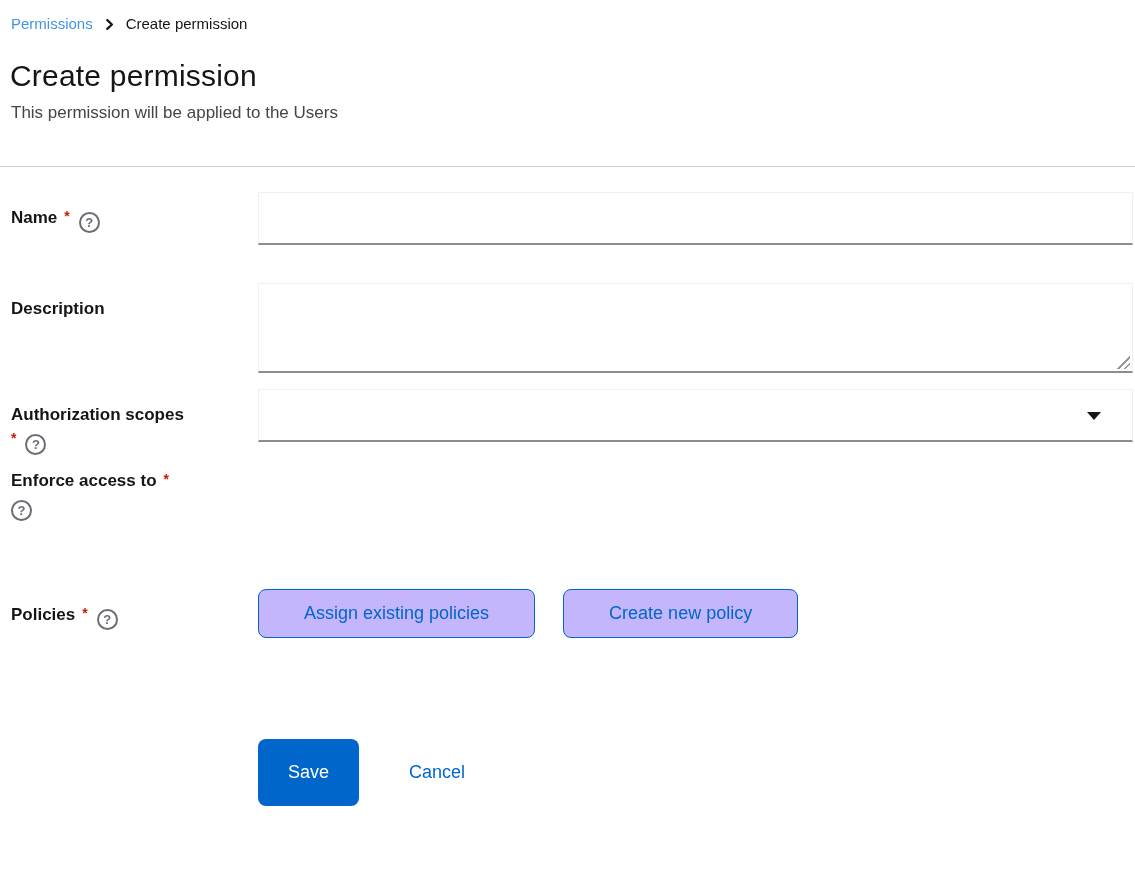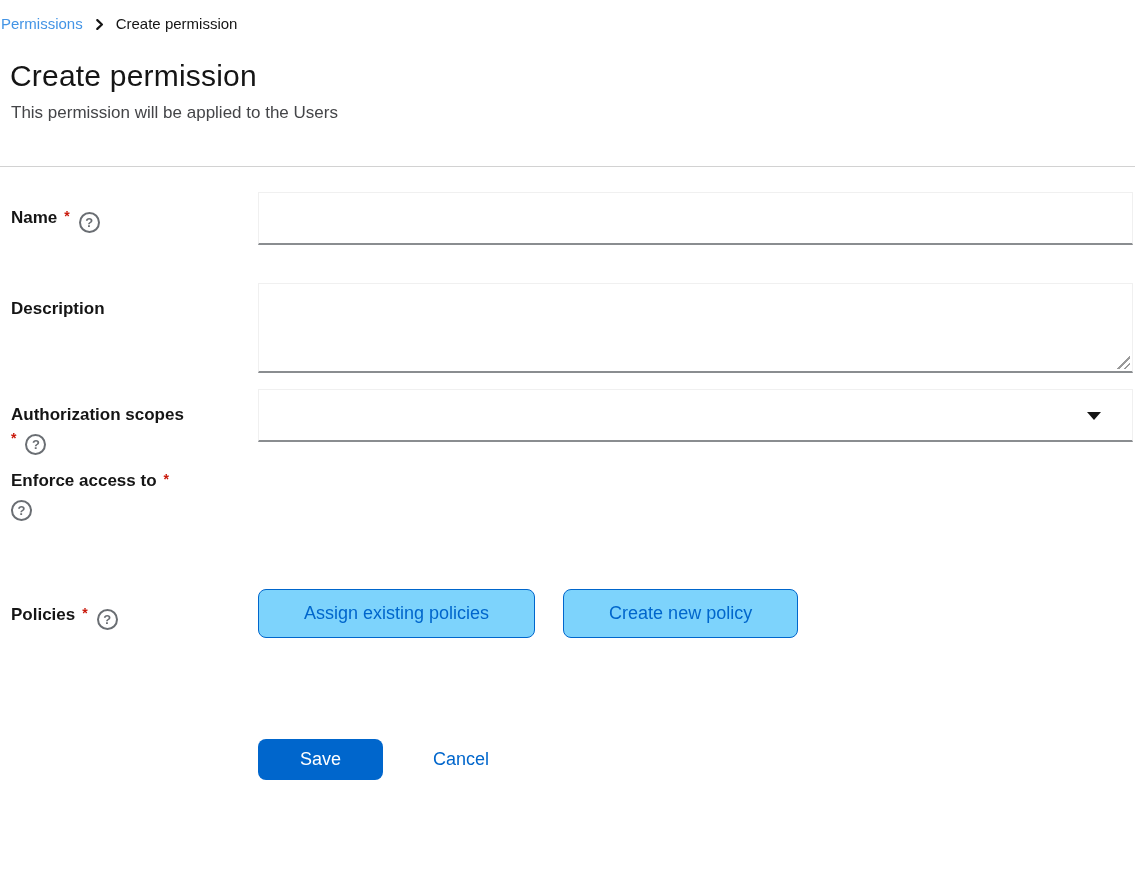--- a/index.html
+++ b/index.html
@@ -5,21 +5,21 @@
   * { box-sizing: border-box; }
   html, body { margin: 0; padding: 0; }
   body {
     width: 1135px; height: 893px;
     background: #fff;
     color: var(--text, #151515);
     font-family: "Liberation Sans", sans-serif;
     overflow: hidden;
   }
   .breadcrumb {
-    padding: 15px 0 0 1px;
+    padding: 15px 0 0 11px;
     font-size: 15px;
     display: flex; align-items: center; gap: 11px;
     line-height: 18px;
   }
   .breadcrumb a {
     color: var(--breadcrumb_link, #4394e5);
     text-decoration: none;
     cursor: pointer;
   }
   .crumb-sep { display: inline-flex; align-items: center; margin-top: 1px; }
@@ -137,32 +137,32 @@
     background: radial-gradient(circle, var(--primary, #0066cc) 0 5px, #fff 5.5px);
     box-shadow: 0 0 0 2px var(--radio_halo, #bee1f4);
   }
   .radio-circle.unchecked {
     border: 2px solid var(--border_bottom, #8a8d90);
   }
   .policy-buttons { display: flex; gap: 28px; }
   .btn-outline {
     height: 49px;
     padding: 1px 45px;
-    background: #7dd3fc;
+    background: #c4b5fd;
     border: 1px solid var(--primary, #0066cc);
     border-radius: 8px;
     color: var(--primary, #0066cc);
     font-family: "Liberation Sans", sans-serif;
     font-size: 18px;
     cursor: pointer;
   }
   .actions { display: flex; align-items: center; }
   .btn-primary {
-    height: 41px;
-    padding: 0 42px;
+    height: 67px;
+    padding: 0 30px;
     background: var(--primary, #0066cc);
     border: none;
     border-radius: 8px;
     color: #fff;
     font-family: "Liberation Sans", sans-serif;
     font-size: 18px;
     cursor: pointer;
   }
   .link-cancel {
     margin-left: 50px;

